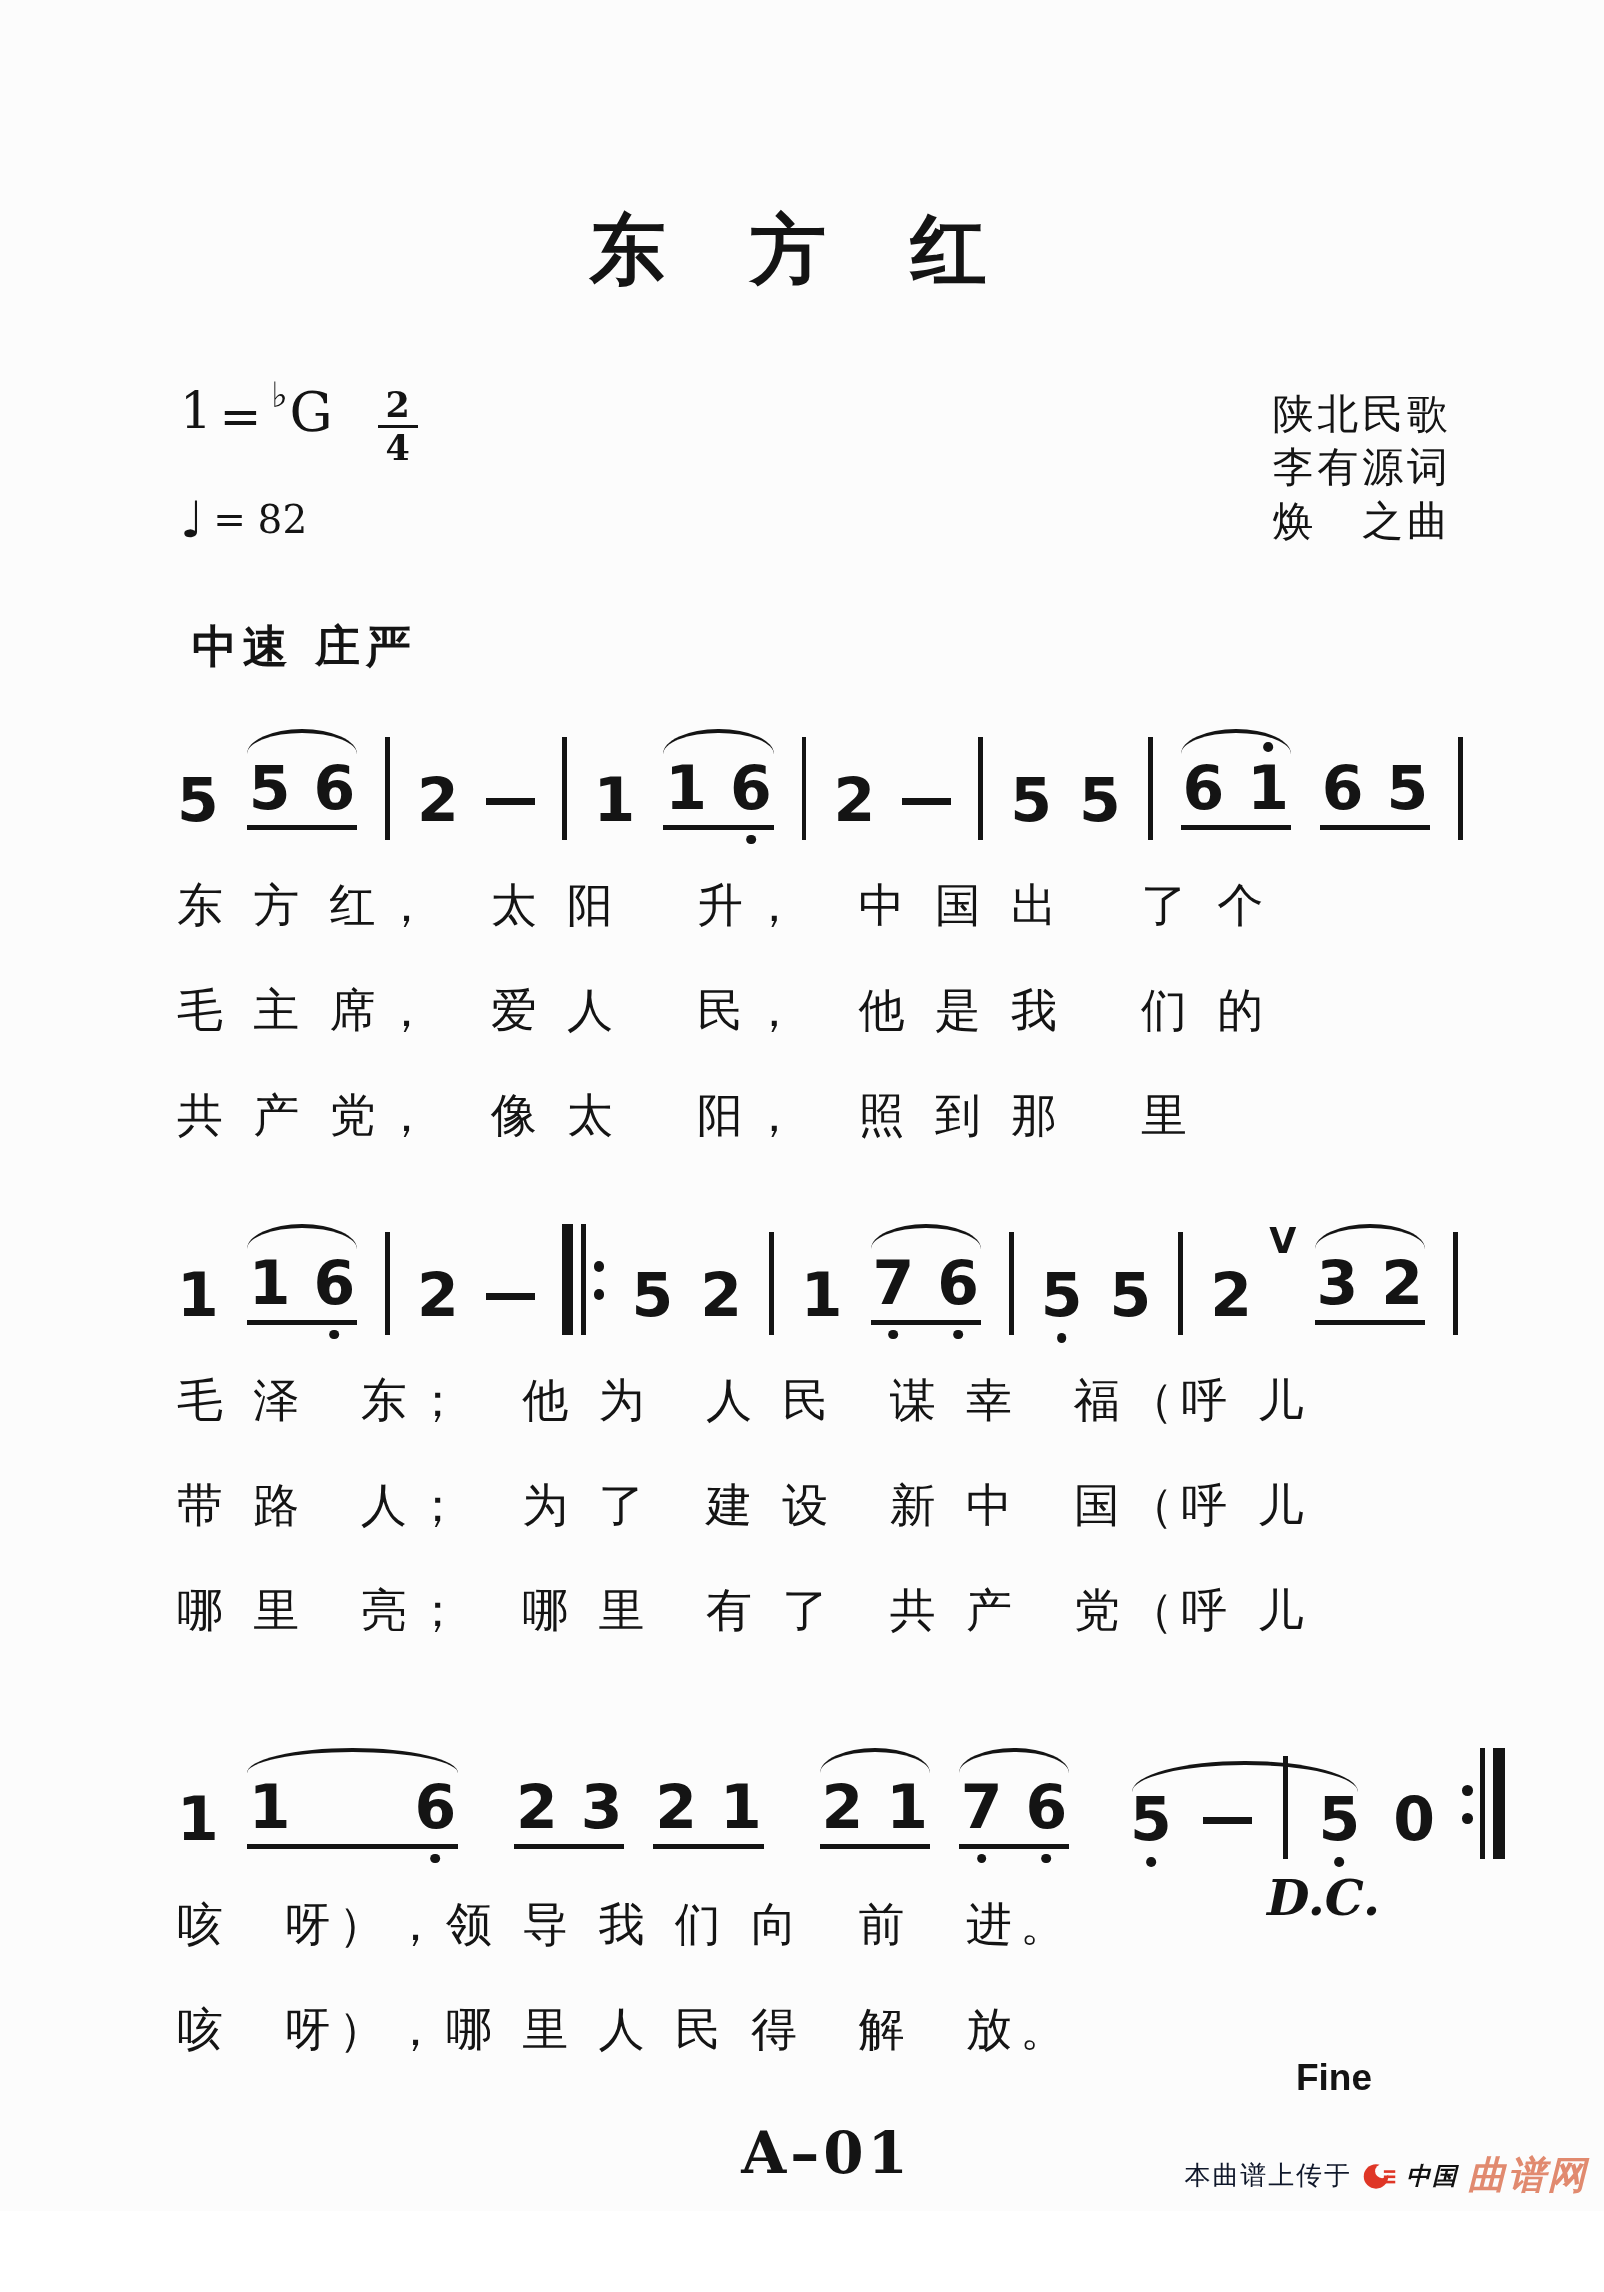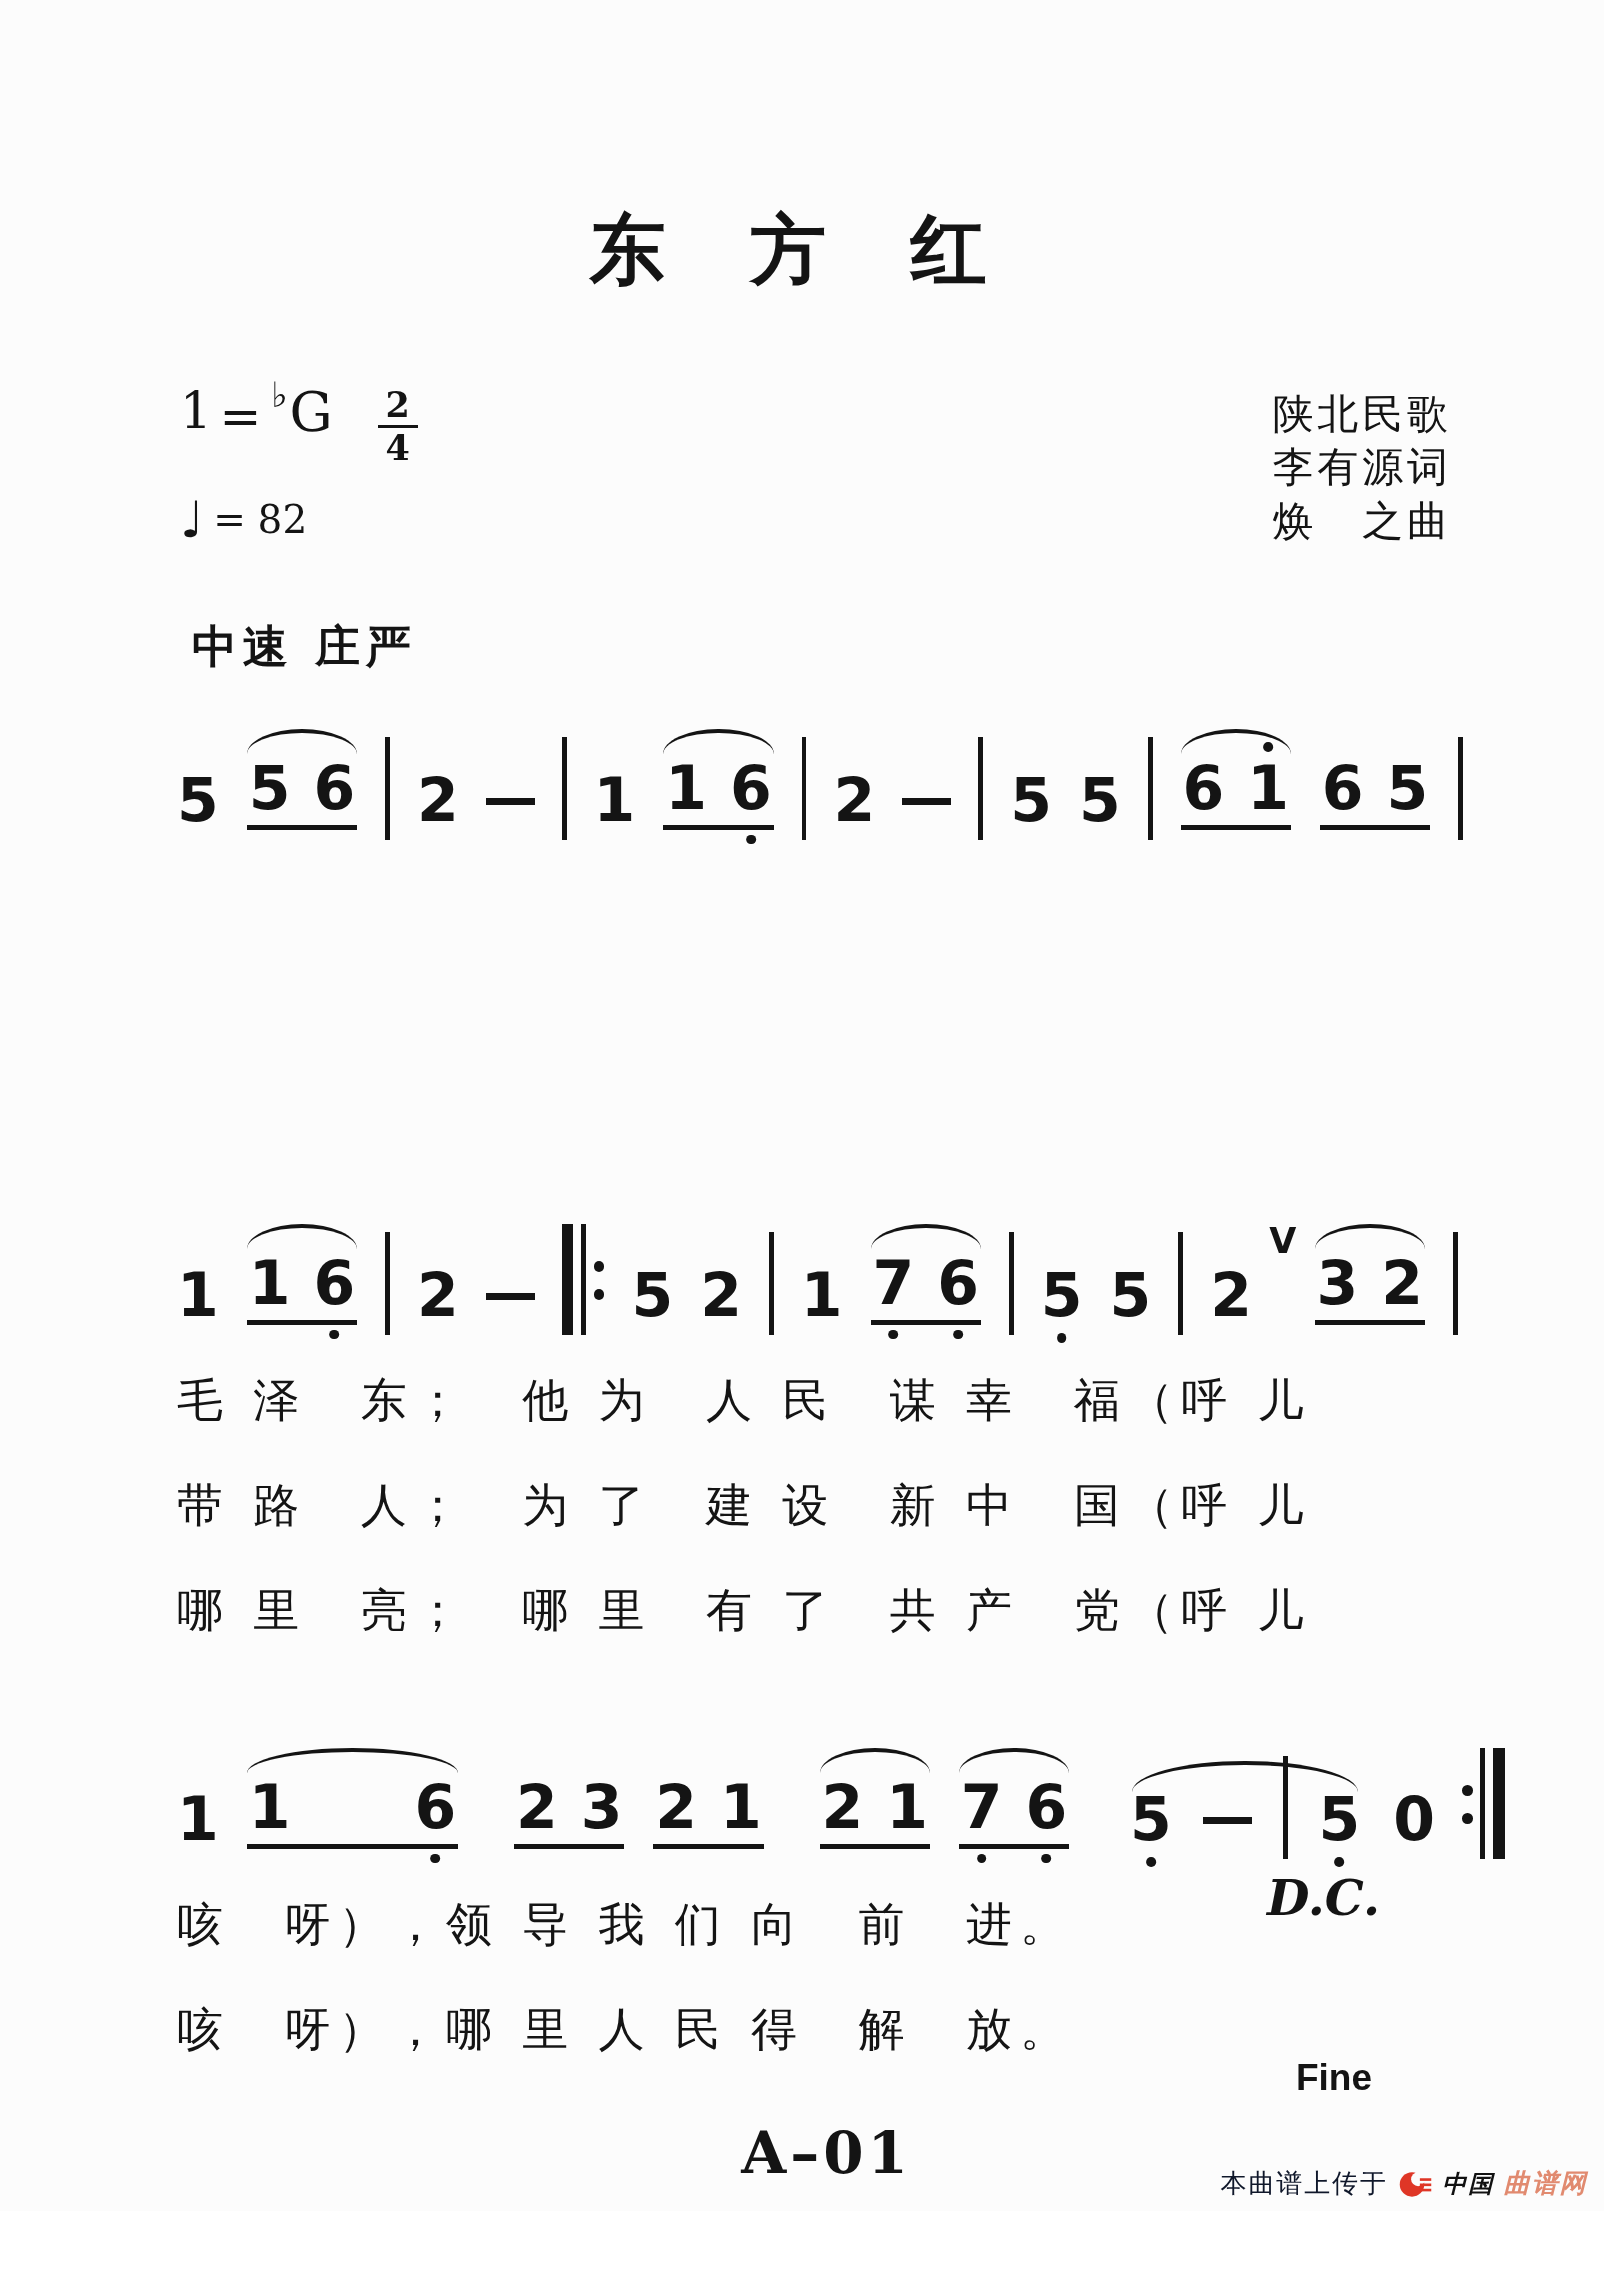--- a/index.html
+++ b/index.html
@@ -67,21 +67,21 @@
       font-style:italic;font-weight:700;font-size:49px;text-align:right;}
   .fine{position:absolute;right:101px;top:332px;font-family:Liberation Sans, sans-serif;
         font-size:37px;font-weight:600;}
   
   .pagenum{position:absolute;top:2119px;left:0;width:100%;text-align:center;
     font-family:"DejaVu Serif","Liberation Serif",serif;font-weight:700;font-size:58px;letter-spacing:3.9px;padding-left:24px;}
   .watermark{position:absolute;right:17.5px;bottom:9.7px;display:flex;align-items:center;gap:9.7px;}
   .wm-prefix{font-size:26px;color:#0f172a;letter-spacing:1.9px;}
   .wm-logo{width:35px;height:35px;display:block;}
   .wm-cn{font-size:24px;font-weight:700;font-style:italic;color:#111;letter-spacing:1.9px;}
-  .wm-site{font-size:26px;font-weight:700;font-style:italic;color:var(--brand-site);letter-spacing:1.9px;}
+  .wm-site{font-size:38px;font-weight:700;font-style:italic;color:var(--brand-site);letter-spacing:1.9px;}
 </style>
 </head>
 <body>
 
 <div class="page">
 
   <h1 class="title">东 方 红</h1>
 
   <div class="keyblock">
     <div class="keyrow">
@@ -135,20 +135,25 @@
             <i class="slur"></i>
             <span class="tk-note"><span class="v">6</span></span>
             <span class="tk-note"><span class="v">1</span><i class="dot dot-a"></i></span>
           </span>
           <span class="grp">
             <span class="tk-note"><span class="v">6</span></span>
             <span class="tk-note"><span class="v">5</span></span>
           </span>
           <i class="bar"></i>
         </div>
+        <div class="lyrics">
+          <div class="lyr">东 方 红，　太 阳　 升，　中 国 出　 了 个</div>
+          <div class="lyr">毛 主 席，　爱 人　 民，　他 是 我　 们 的</div>
+          <div class="lyr">共 产 党，　像 太　 阳，　照 到 那　 里</div>
+        </div>
       </div>
       <div class="scoreline" style="top: 1201px;">
         <div class="mrow">
           <span class="tk-note"><span class="v">1</span></span>
           <span class="grp">
             <i class="slur"></i>
             <span class="tk-note"><span class="v">1</span></span>
             <span class="tk-note"><span class="v">6</span><i class="dot dot-b"></i></span>
           </span>
           <i class="bar"></i>

